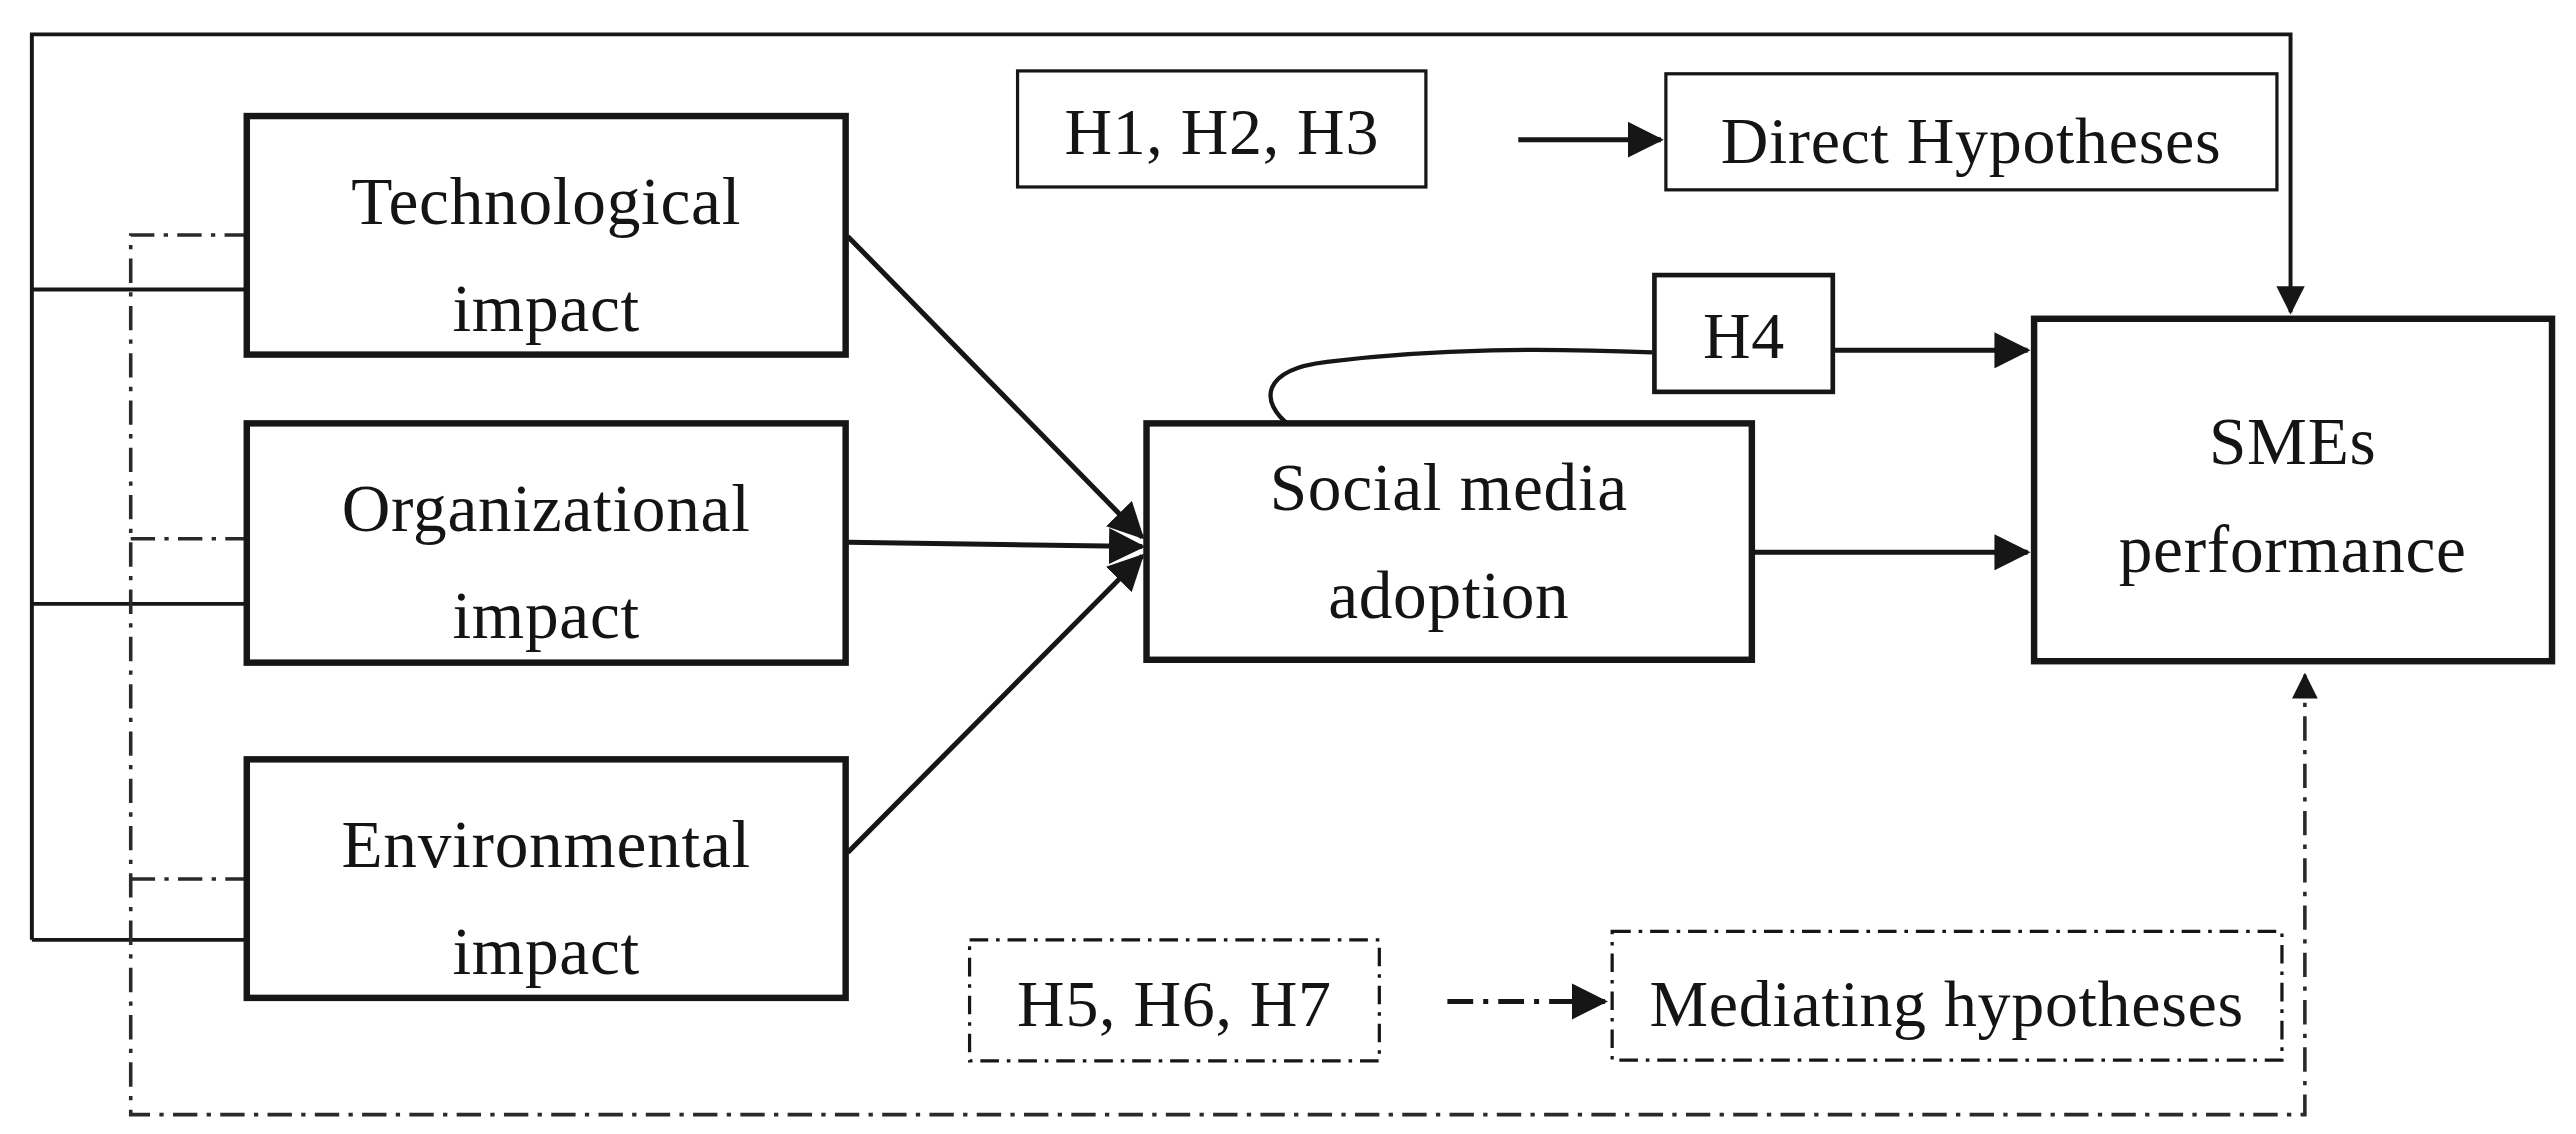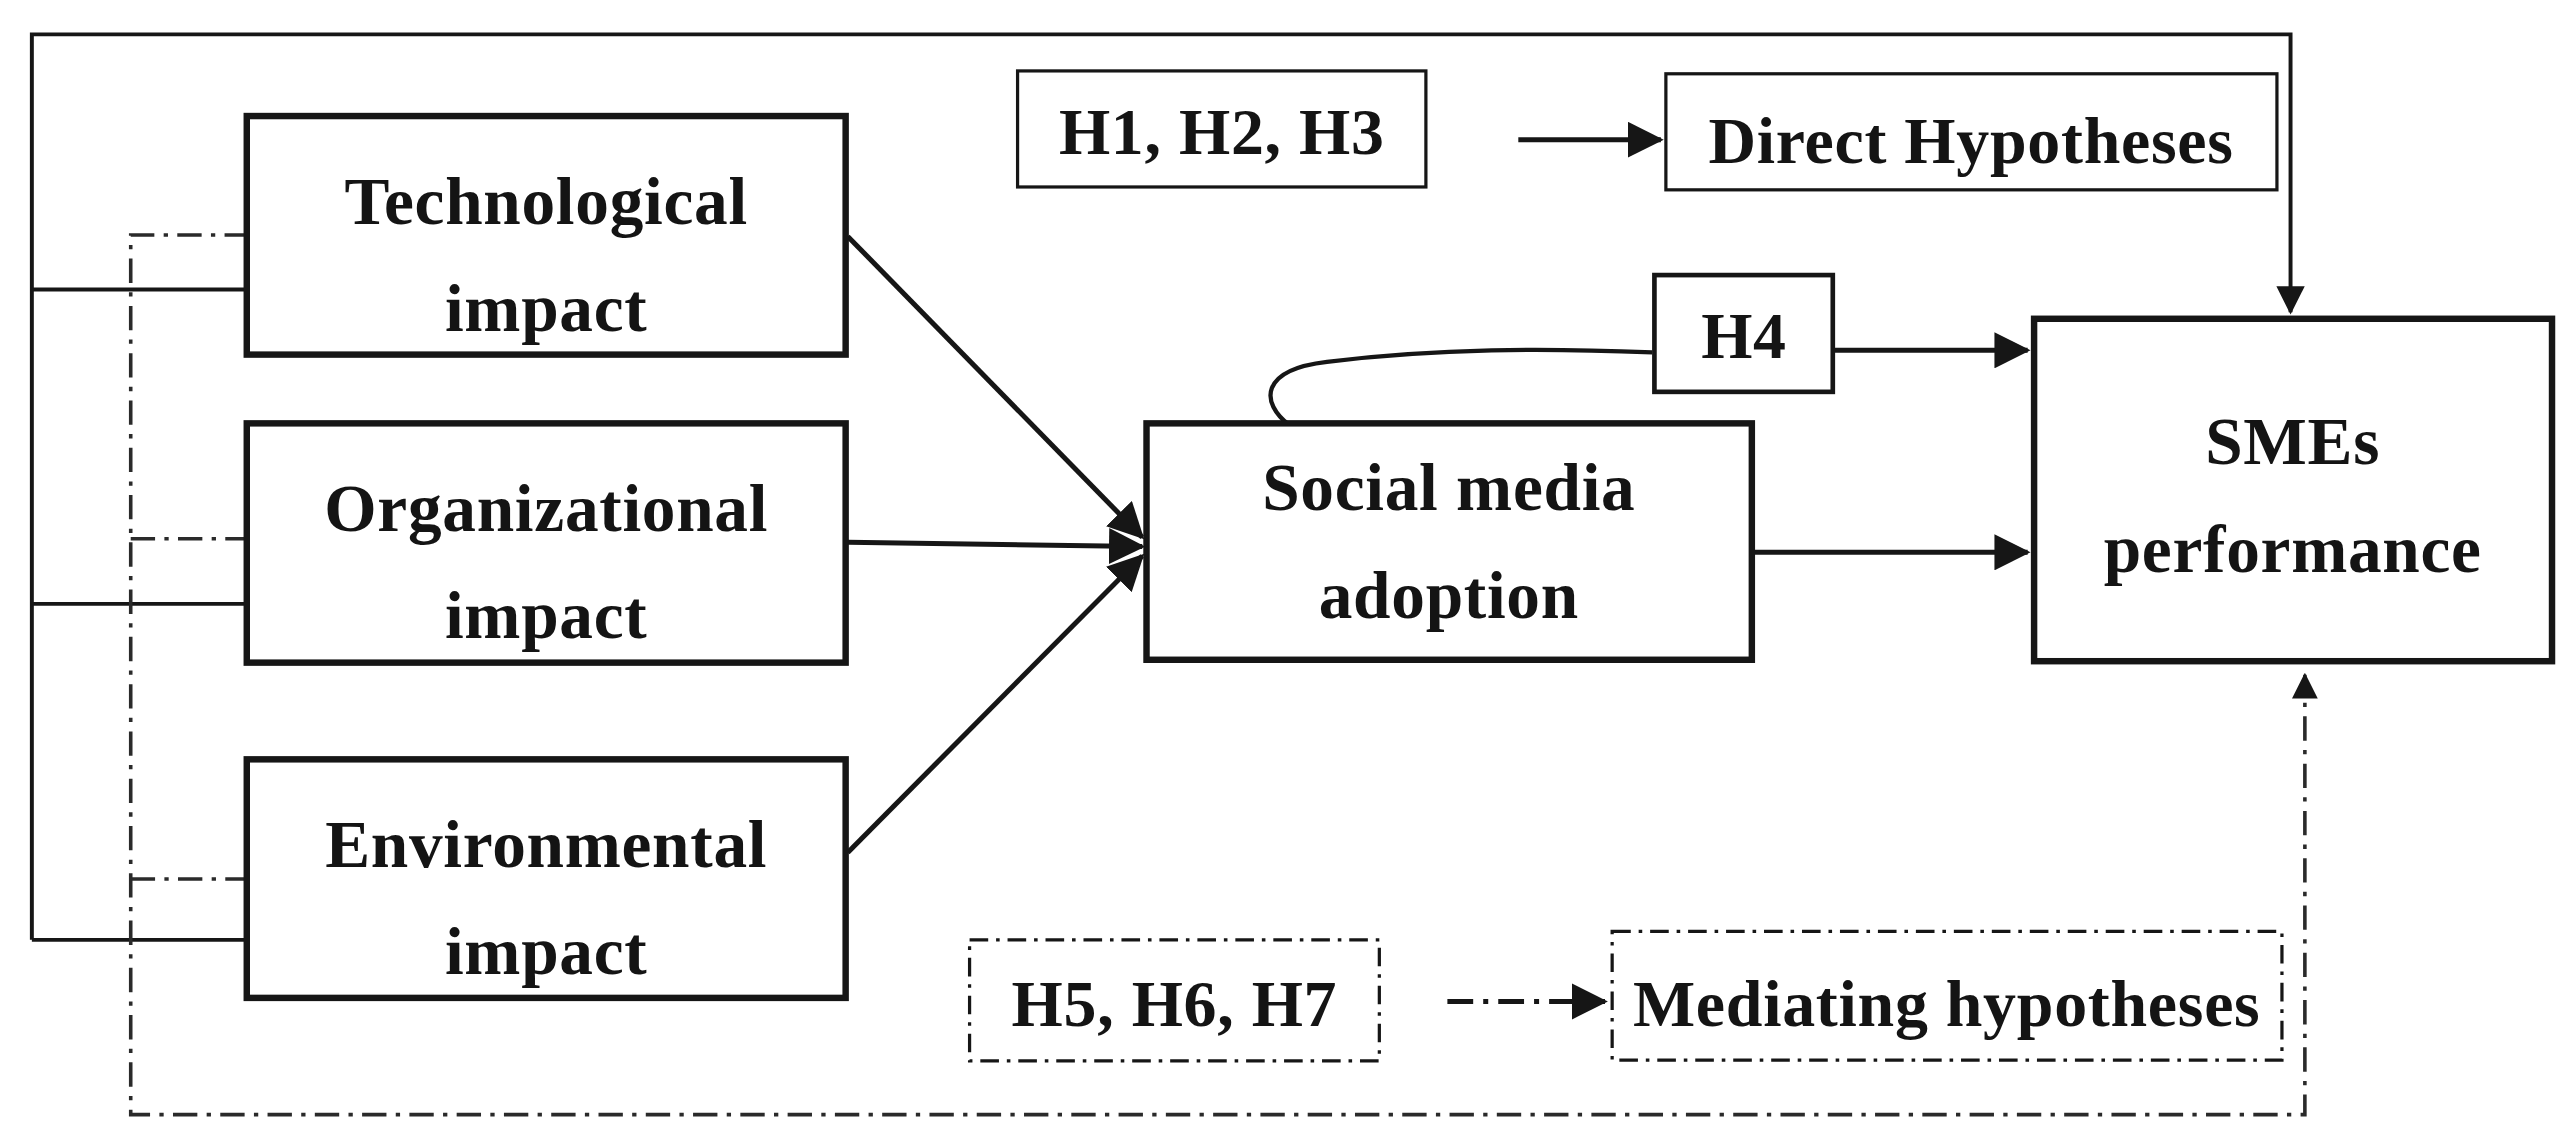--- a/index.html
+++ b/index.html
@@ -6,21 +6,20 @@
     margin: 0;
     padding: 0;
     background: #ffffff;
   }
   .stage {
     position: relative;
     width: 2576px;
     height: 1134px;
     background: #ffffff;
     overflow: hidden;
-    font-weight: bold;
   }
   svg.figure {
     position: absolute;
     left: 0;
     top: 0;
     width: 100%;
     height: 100%;
     filter: blur(0.3px);
   }
   .node-box {

